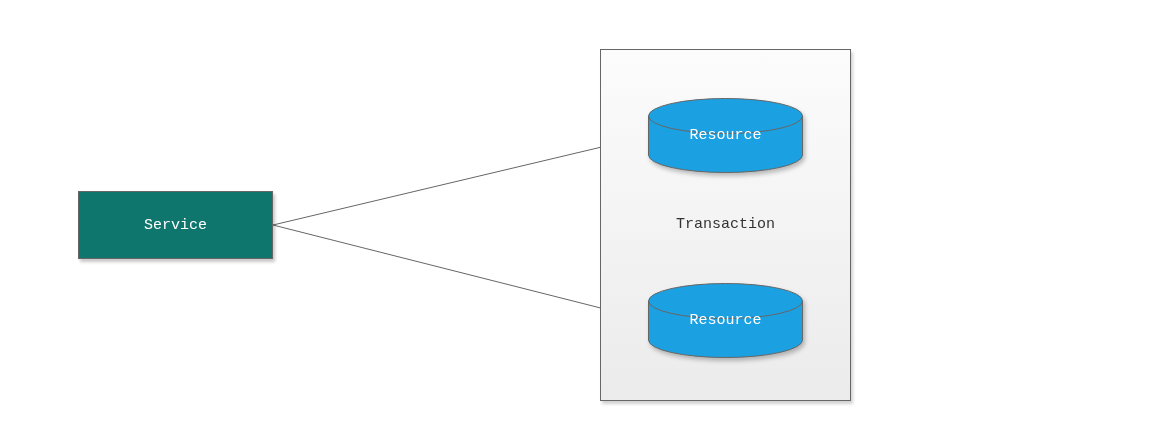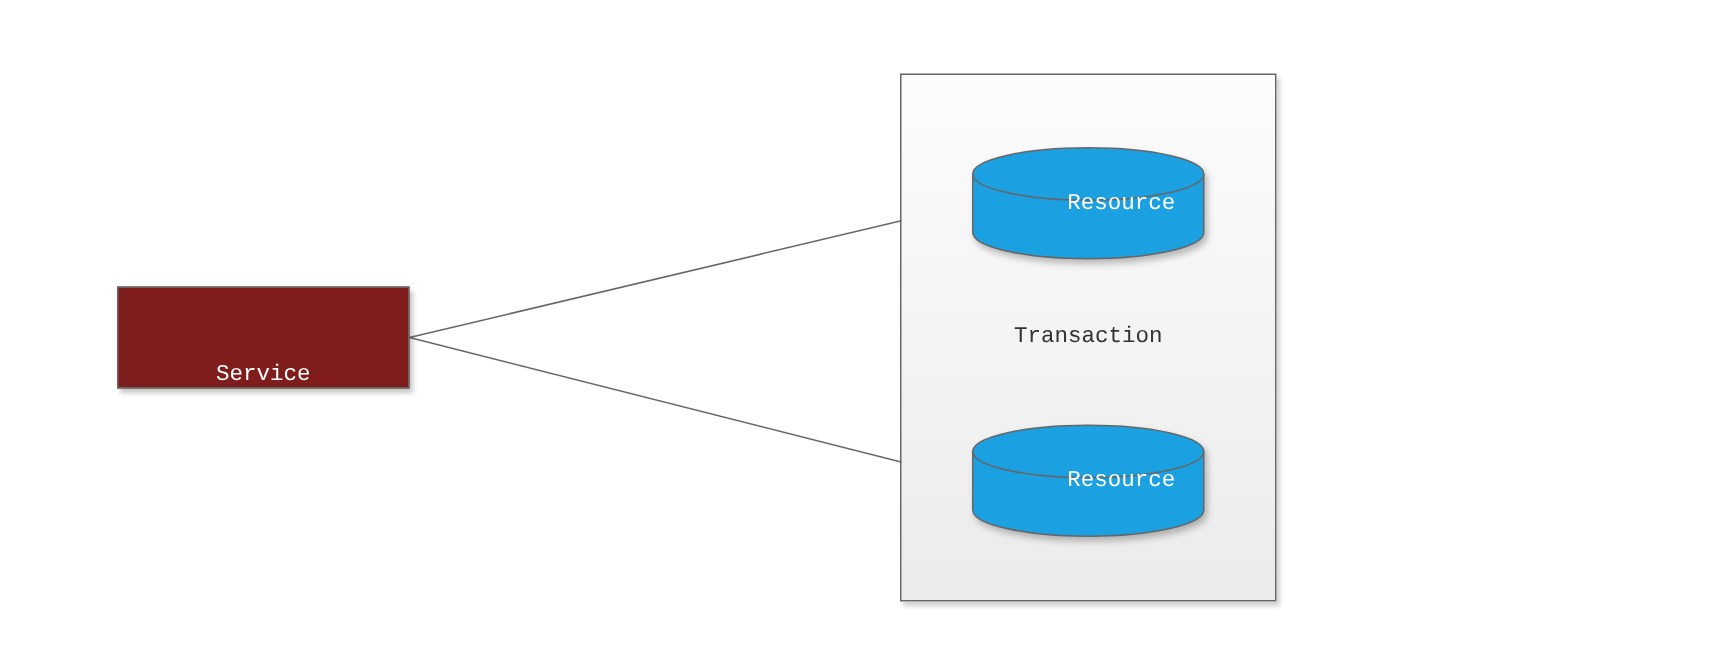--- a/index.html
+++ b/index.html
@@ -21,25 +21,25 @@
     top: 0;
     width: 1149px;
     height: 432px;
   }
   .node-service {
     position: absolute;
     left: 78px;
     top: 191px;
     width: 195px;
     height: 68px;
-    background: #7f1d1d;
+    background: #0f766e;
     border: 1px solid #666666;
     box-shadow: 2px 3px 3px rgba(0,0,0,0.22);
     display: flex;
-    align-items: flex-end;
+    align-items: center;
     justify-content: center;
     box-sizing: border-box;
   }
   .node-label {
     color: #ffffff;
     font-size: 15px;
     letter-spacing: 0px;
     white-space: nowrap;
   }
   .container-box {
@@ -60,21 +60,20 @@
     top: 166px;
     width: 100%;
     text-align: center;
     color: #333333;
     font-size: 15px;
   }
   .cylinder {
     position: absolute;
     width: 155px;
     height: 75px;
-    padding-left: 44px;
   }
   .cylinder-top { left: 648px; top: 98px; }
   .cylinder-bottom { left: 648px; top: 283px; }
   .cylinder svg {
     position: absolute;
     left: 0;
     top: 0;
     overflow: visible;
     filter: drop-shadow(2px 3px 2px rgba(0,0,0,0.25));
   }

